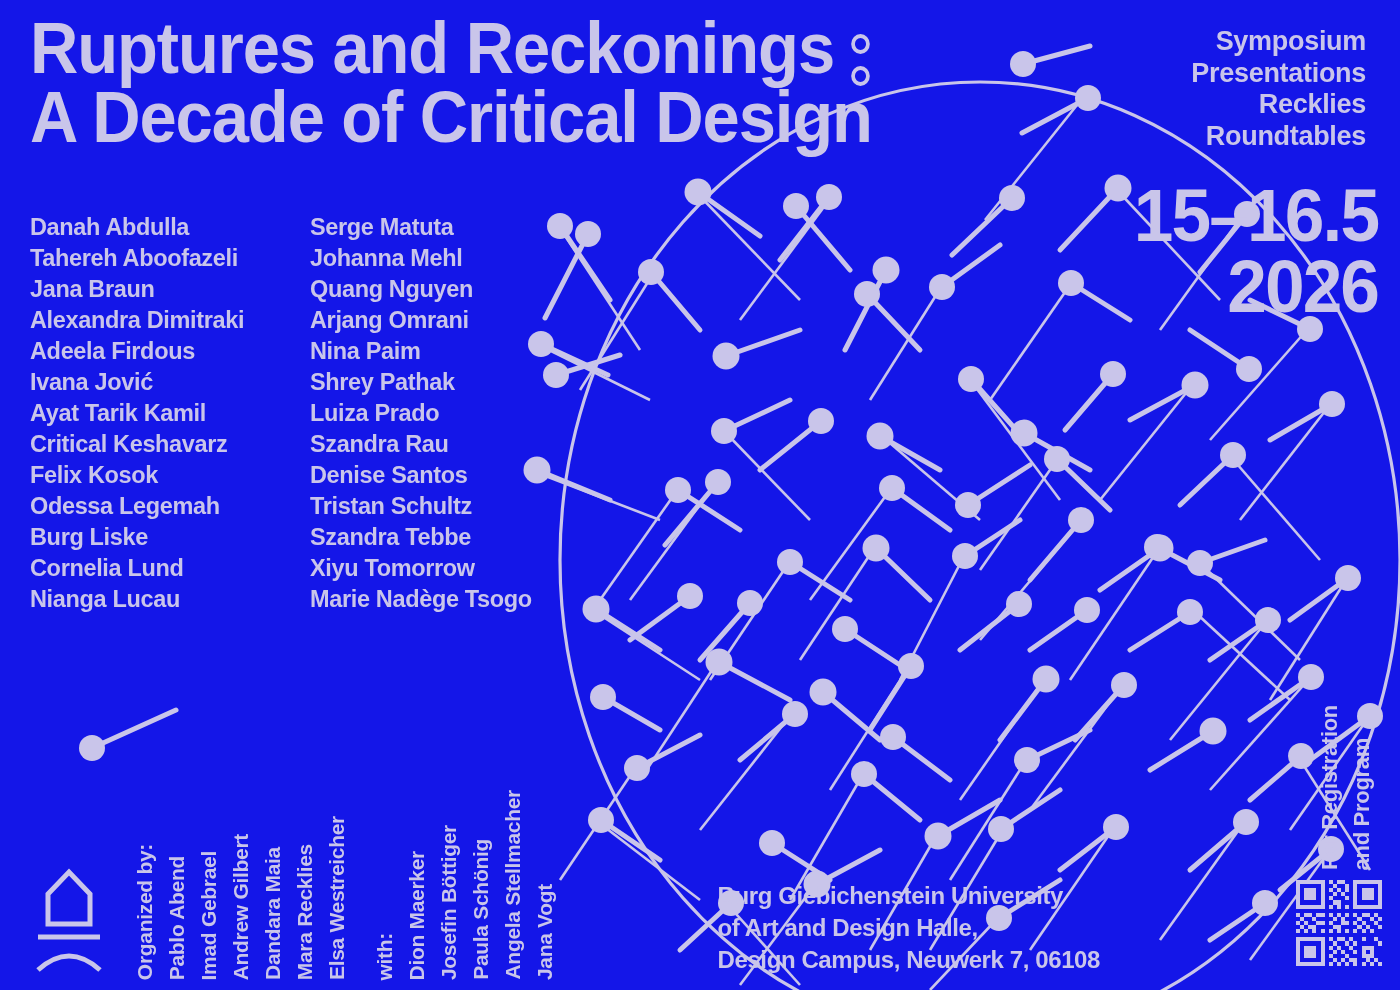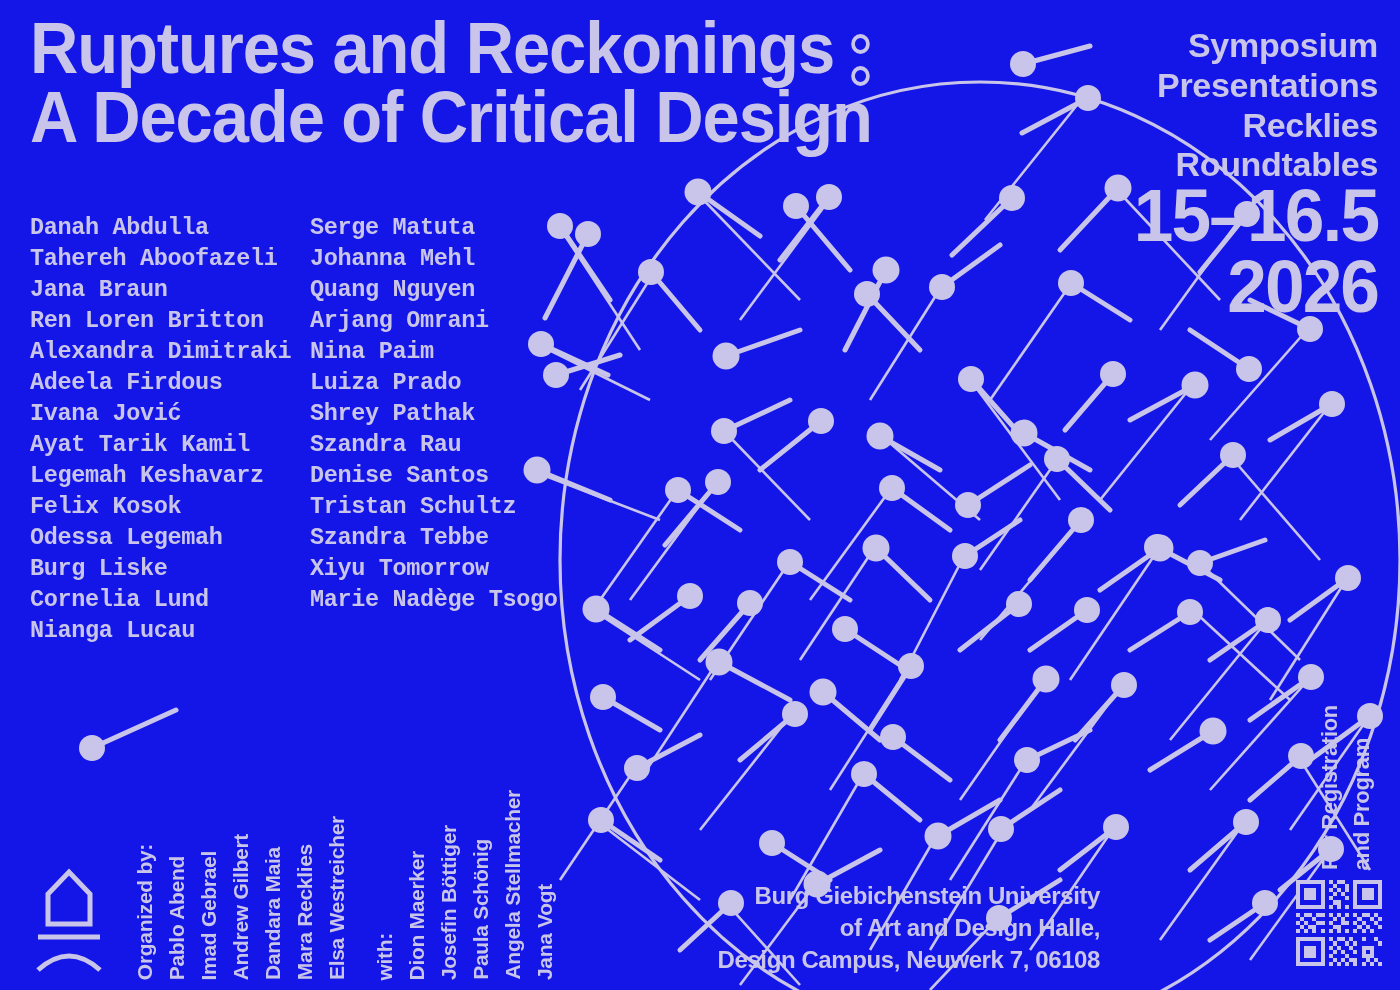--- a/index.html
+++ b/index.html
@@ -27,34 +27,34 @@
     transform-origin:left top;
     white-space:nowrap;
   }
   #title .ln{display:block;}
   .colon-rings{display:inline-block;vertical-align:top;width:30px;height:72px;position:relative;margin-left:6px;}
   .colon-rings i{position:absolute;left:2px;width:20px;height:20px;border:4px solid #c9c5ea;border-radius:50%;display:block;}
   .colon-rings i.a{top:20px;}
   .colon-rings i.b{top:52px;}
 
   #formats{
-    right:22px;top:26px;text-align:right;
-    font-size:34px;line-height:1.17;font-weight:700;letter-spacing:-0.3px;
+    right:34px;top:26px;text-align:right;
+    font-size:27px;line-height:1.17;font-weight:700;letter-spacing:-0.3px;
   }
   #dates{
     right:22px;top:180px;text-align:right;
     font-size:75px;line-height:0.95;font-weight:700;letter-spacing:-2px;
     transform:scaleX(0.95);transform-origin:right top;
   }
 
   #names{
     left:30px;top:212px;
     display:flex;gap:0px;
   }
-  #names .col{font-size:23.5px;line-height:1.32;font-weight:700;letter-spacing:-0.35px;font-family:Liberation Mono, monospace;}
+  #names .col{font-size:23.5px;line-height:1.32;font-weight:700;letter-spacing:-0.35px;}
   #names .col.c1{width:280px;}
   #names .col.c2{width:300px;}
   #names .nm{white-space:nowrap;}
 
   
   #credits{position:absolute;left:128px;bottom:10px;display:flex;align-items:flex-end;gap:0px;z-index:3;}
   .vcol{
     writing-mode:vertical-rl;
     transform:rotate(180deg);
     font-size:21px;font-weight:700;letter-spacing:-0.3px;
@@ -62,21 +62,21 @@
     white-space:nowrap;
     padding:0 5.5px 0 5.5px;
   }
   .vgap{width:16px;}
 
   
   #logo{position:absolute;left:34px;bottom:16px;width:70px;height:108px;z-index:3;}
 
   
   #venue{
-    position:absolute;right:300px;bottom:14px;text-align:right;
+    position:absolute;right:300px;bottom:14px;
     font-size:24px;line-height:1.34;font-weight:700;letter-spacing:-0.4px;
     z-index:3;
   }
 
   
   #reg{position:absolute;right:22px;bottom:120px;display:flex;align-items:flex-end;z-index:3;}
   #reg .vcol{font-size:22px;padding:0 5px;}
   #qr{position:absolute;right:18px;bottom:24px;z-index:3;}
   #qr svg{display:block;}
 </style>
@@ -333,40 +333,39 @@
   <div id="dates" class="layer">
     <div>15–16.5</div>
     <div>2026</div>
   </div>
 
   <div id="names" class="layer">
     <div class="col c1">
       <div class="nm">Danah Abdulla</div>
       <div class="nm">Tahereh Aboofazeli</div>
       <div class="nm">Jana Braun</div>
-      <div class="nm">Ren Loren Britton</div>
       <div class="nm">Alexandra Dimitraki</div>
       <div class="nm">Adeela Firdous</div>
       <div class="nm">Ivana Jović</div>
       <div class="nm">Ayat Tarik Kamil</div>
-      <div class="nm">Legemah Keshavarz</div>
+      <div class="nm">Critical Keshavarz</div>
       <div class="nm">Felix Kosok</div>
       <div class="nm">Odessa Legemah</div>
       <div class="nm">Burg Liske</div>
       <div class="nm">Cornelia Lund</div>
       <div class="nm">Nianga Lucau</div>
     </div>
     <div class="col c2">
       <div class="nm">Serge Matuta</div>
       <div class="nm">Johanna Mehl</div>
       <div class="nm">Quang Nguyen</div>
       <div class="nm">Arjang Omrani</div>
       <div class="nm">Nina Paim</div>
+      <div class="nm">Shrey Pathak</div>
       <div class="nm">Luiza Prado</div>
-      <div class="nm">Shrey Pathak</div>
       <div class="nm">Szandra Rau</div>
       <div class="nm">Denise Santos</div>
       <div class="nm">Tristan Schultz</div>
       <div class="nm">Szandra Tebbe</div>
       <div class="nm">Xiyu Tomorrow</div>
       <div class="nm">Marie Nadège Tsogo</div>
     </div>
   </div>
 
   <div id="credits">

